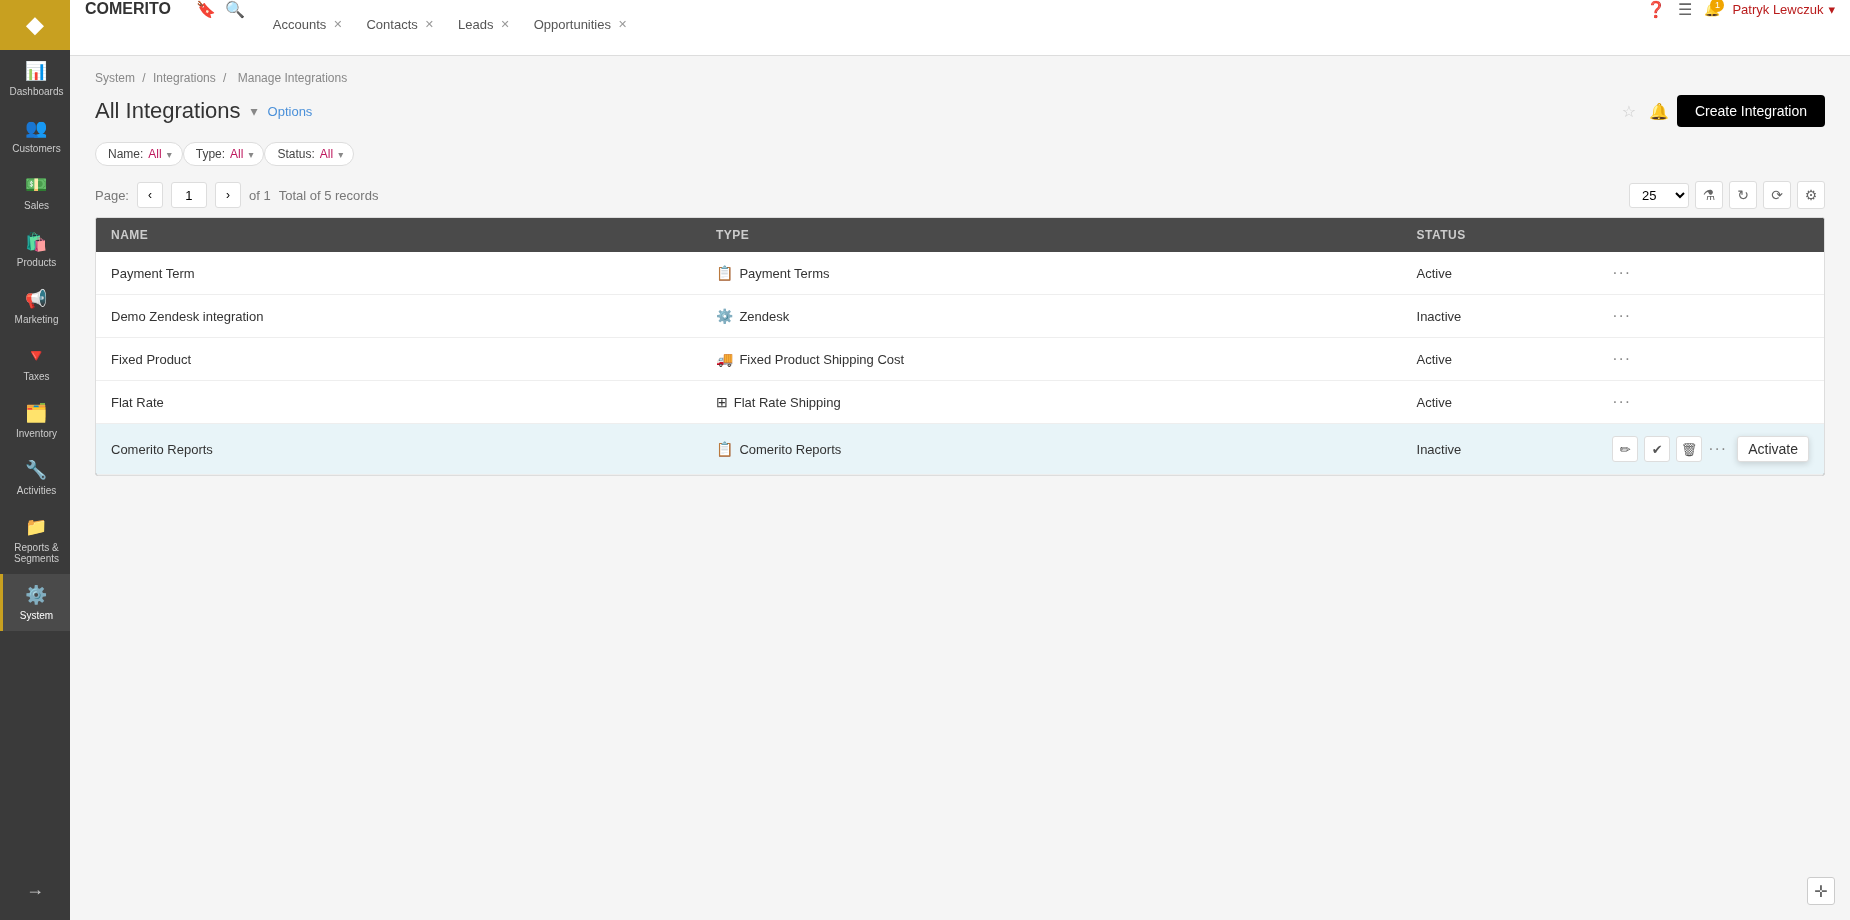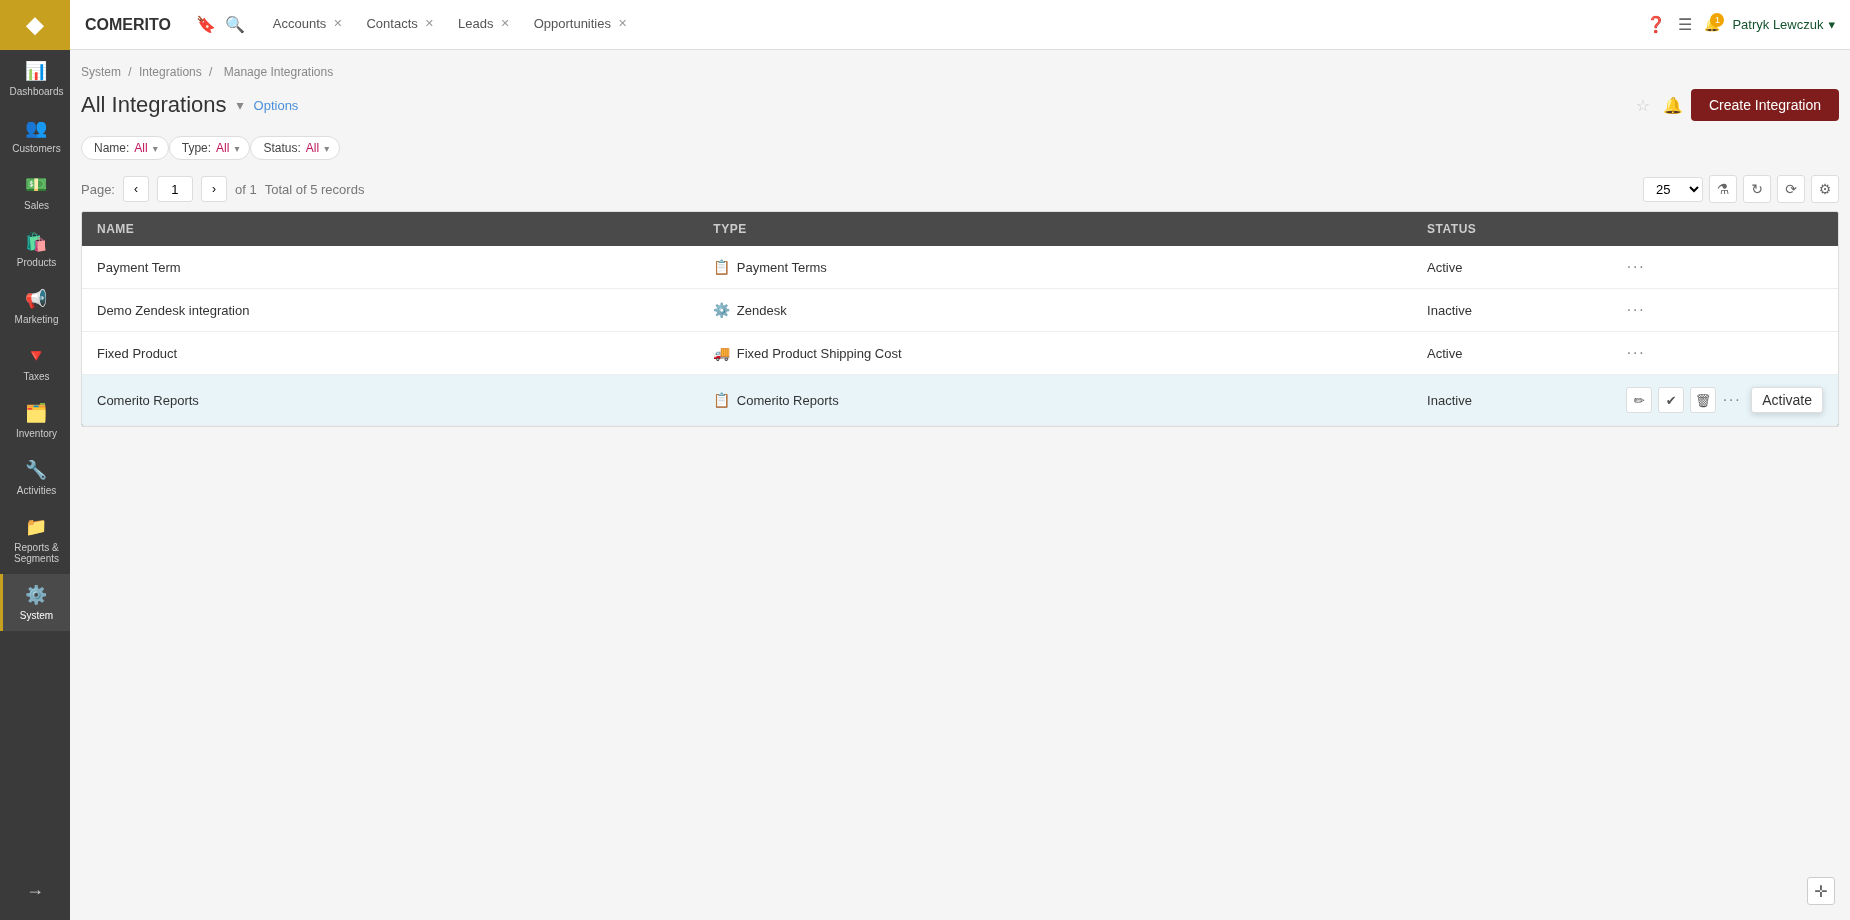--- a/index.html
+++ b/index.html
@@ -45,25 +45,25 @@
     .sidebar-item .icon { font-size: 18px; }
     .sidebar-item .label { font-size: 10px; text-align: center; }
     .sidebar-bottom { margin-top: auto; padding-bottom: 10px; }
     .sidebar-expand { color: #ccc; font-size: 18px; cursor: pointer; padding: 10px; }
 
     
     .main { flex: 1; display: flex; flex-direction: column; overflow: hidden; }
 
     
     .topnav {
-      height: 50px;
+      height: 56px;
       background: #fff;
       border-bottom: 1px solid #ddd;
       display: flex;
-      align-items: center;
+      align-items: flex-start;
       padding: 0 15px;
       gap: 15px;
       flex-shrink: 0;
     }
     .topnav-brand { font-weight: bold; font-size: 16px; color: #333; margin-right: 10px; }
     .topnav-icons { display: flex; gap: 10px; align-items: center; color: #666; }
     .topnav-icon { font-size: 16px; cursor: pointer; }
     .topnav-tabs { display: flex; gap: 0; }
     .topnav-tab {
       display: flex;
@@ -75,39 +75,39 @@
       cursor: pointer;
       font-size: 13px;
       border-bottom: 2px solid transparent;
     }
     .topnav-tab .close { color: #999; font-size: 11px; margin-left: 2px; }
     .topnav-right { margin-left: auto; display: flex; align-items: center; gap: 12px; }
     .topnav-help { color: #666; font-size: 16px; cursor: pointer; }
     .topnav-menu { color: #666; font-size: 16px; cursor: pointer; }
     .notif-badge { position: relative; }
     .notif-badge .badge { position: absolute; top: -4px; right: -4px; background: #f0a500; color: white; border-radius: 50%; width: 14px; height: 14px; font-size: 9px; display: flex; align-items: center; justify-content: center; }
-    .user-menu { display: flex; align-items: center; gap: 5px; cursor: pointer; color: #14532d; font-size: 13px; }
+    .user-menu { display: flex; align-items: center; gap: 5px; cursor: pointer; color: #b91c1c; font-size: 13px; }
 
     
     .content { flex: 1; overflow-y: auto; background: #f5f5f5; }
-    .content-inner { padding: 15px 11px; }
+    .content-inner { padding: 15px 25px; }
 
     
     .breadcrumb { font-size: 12px; color: #888; margin-bottom: 10px; }
     .breadcrumb a { color: #888; text-decoration: none; cursor: pointer; }
     .breadcrumb span { margin: 0 4px; }
 
     
     .page-header { display: flex; align-items: center; justify-content: space-between; margin-bottom: 15px; }
     .page-title-area { display: flex; align-items: center; gap: 10px; }
     .page-title { font-size: 22px; color: #333; font-weight: 400; }
     .page-title-caret { color: #888; cursor: pointer; font-size: 14px; }
     .options-link { color: #4a90d9; font-size: 13px; cursor: pointer; text-decoration: none; }
     .create-btn {
-      background: #7f1d1d;
+      background: #000000;
       color: white;
       border: none;
       padding: 8px 18px;
       border-radius: 4px;
       font-size: 14px;
       cursor: pointer;
       font-weight: 500;
     }
 
     
@@ -460,20 +460,33 @@
                   <span class="ticon">🚚</span>
                   <span>Fixed Product Shipping Cost</span>
                 </span>
               </td>
               <td>Active</td>
               <td>
                 <button class="more-btn">···</button>
               </td>
             </tr>
 
+            <tr>
+              <td>Flat Rate</td>
+              <td>
+                <span class="type-icon">
+                  <span class="ticon">⊞</span>
+                  <span>Flat Rate Shipping</span>
+                </span>
+              </td>
+              <td>Active</td>
+              <td>
+                <button class="more-btn">···</button>
+              </td>
+            </tr>
 
             <tr class="highlighted">
               <td>Comerito Reports</td>
               <td>
                 <span class="type-icon">
                   <span class="ticon">📋</span>
                   <span>Comerito Reports</span>
                 </span>
               </td>
               <td>Inactive</td>

